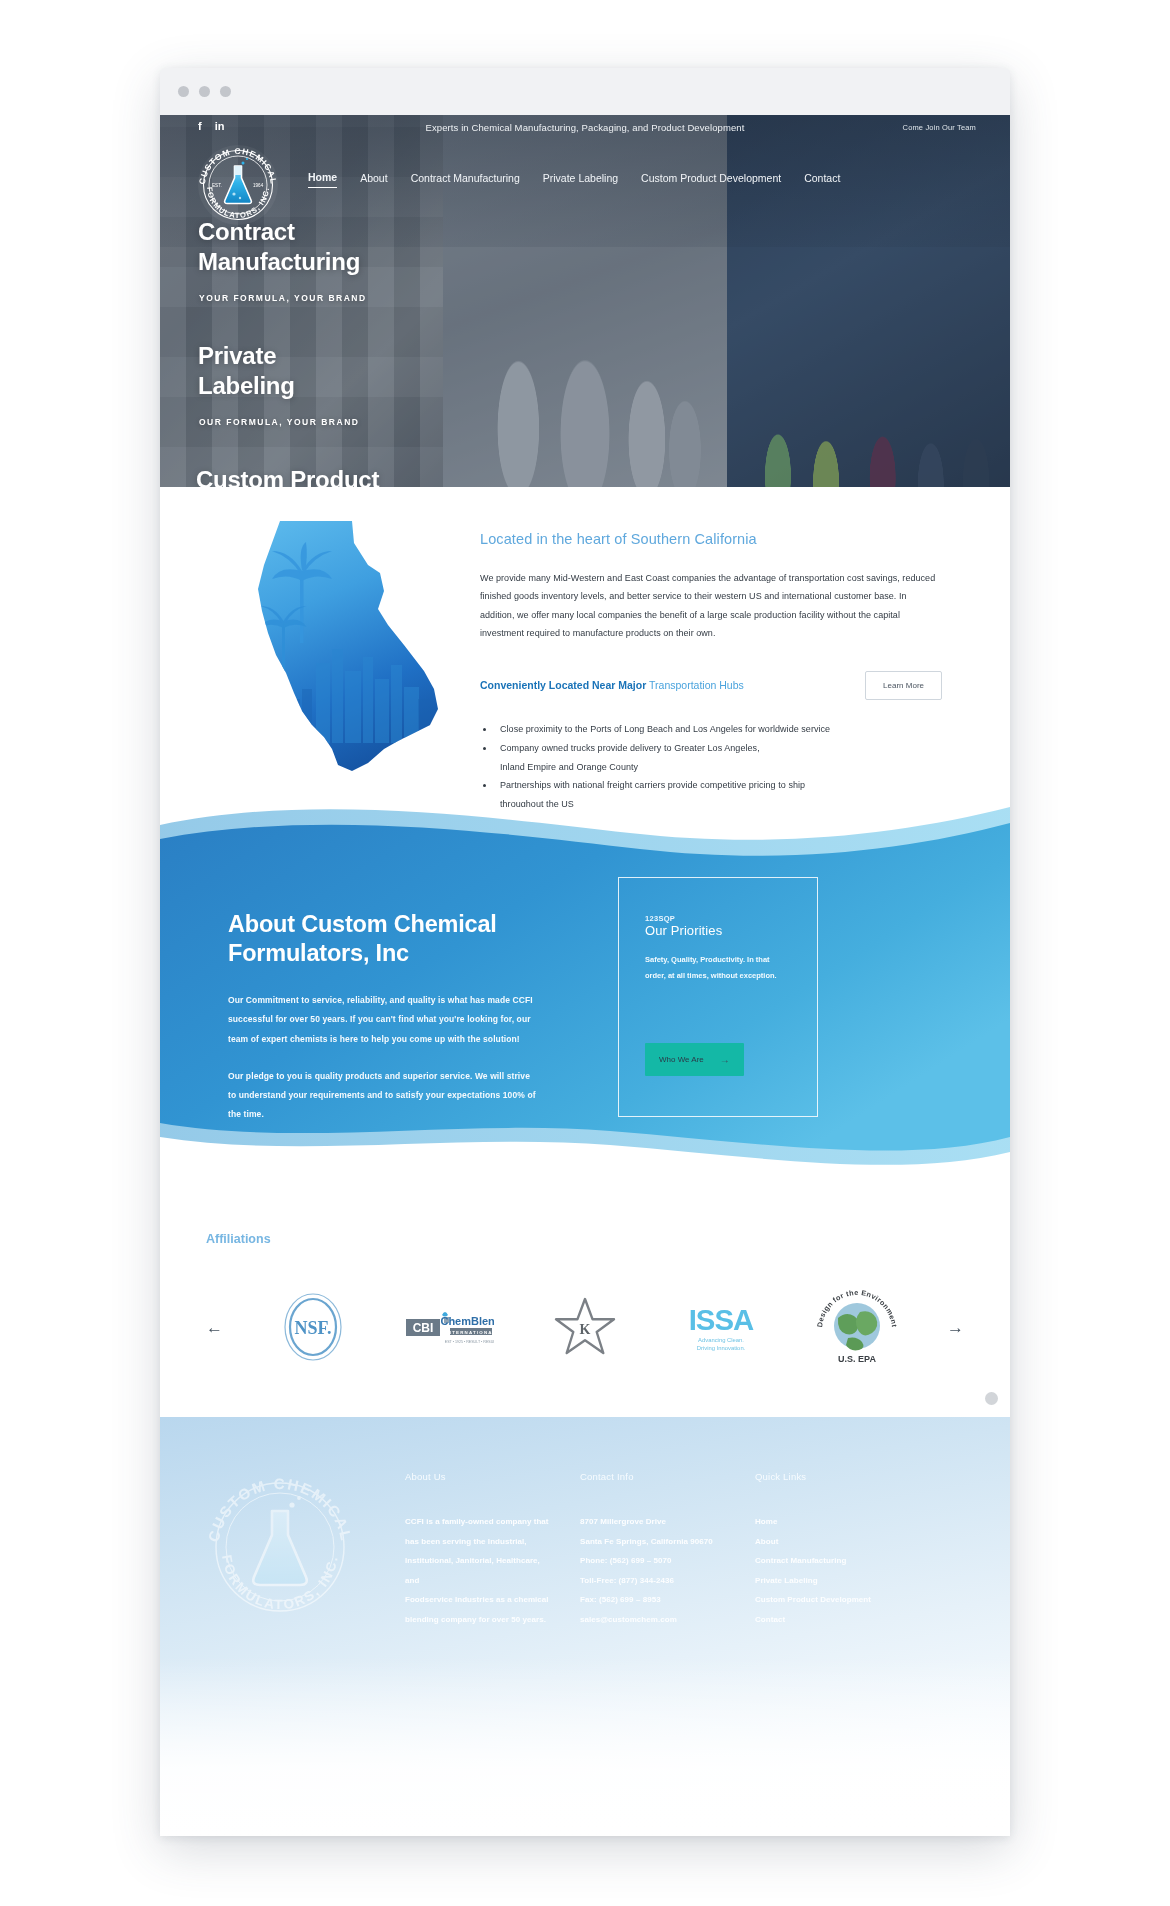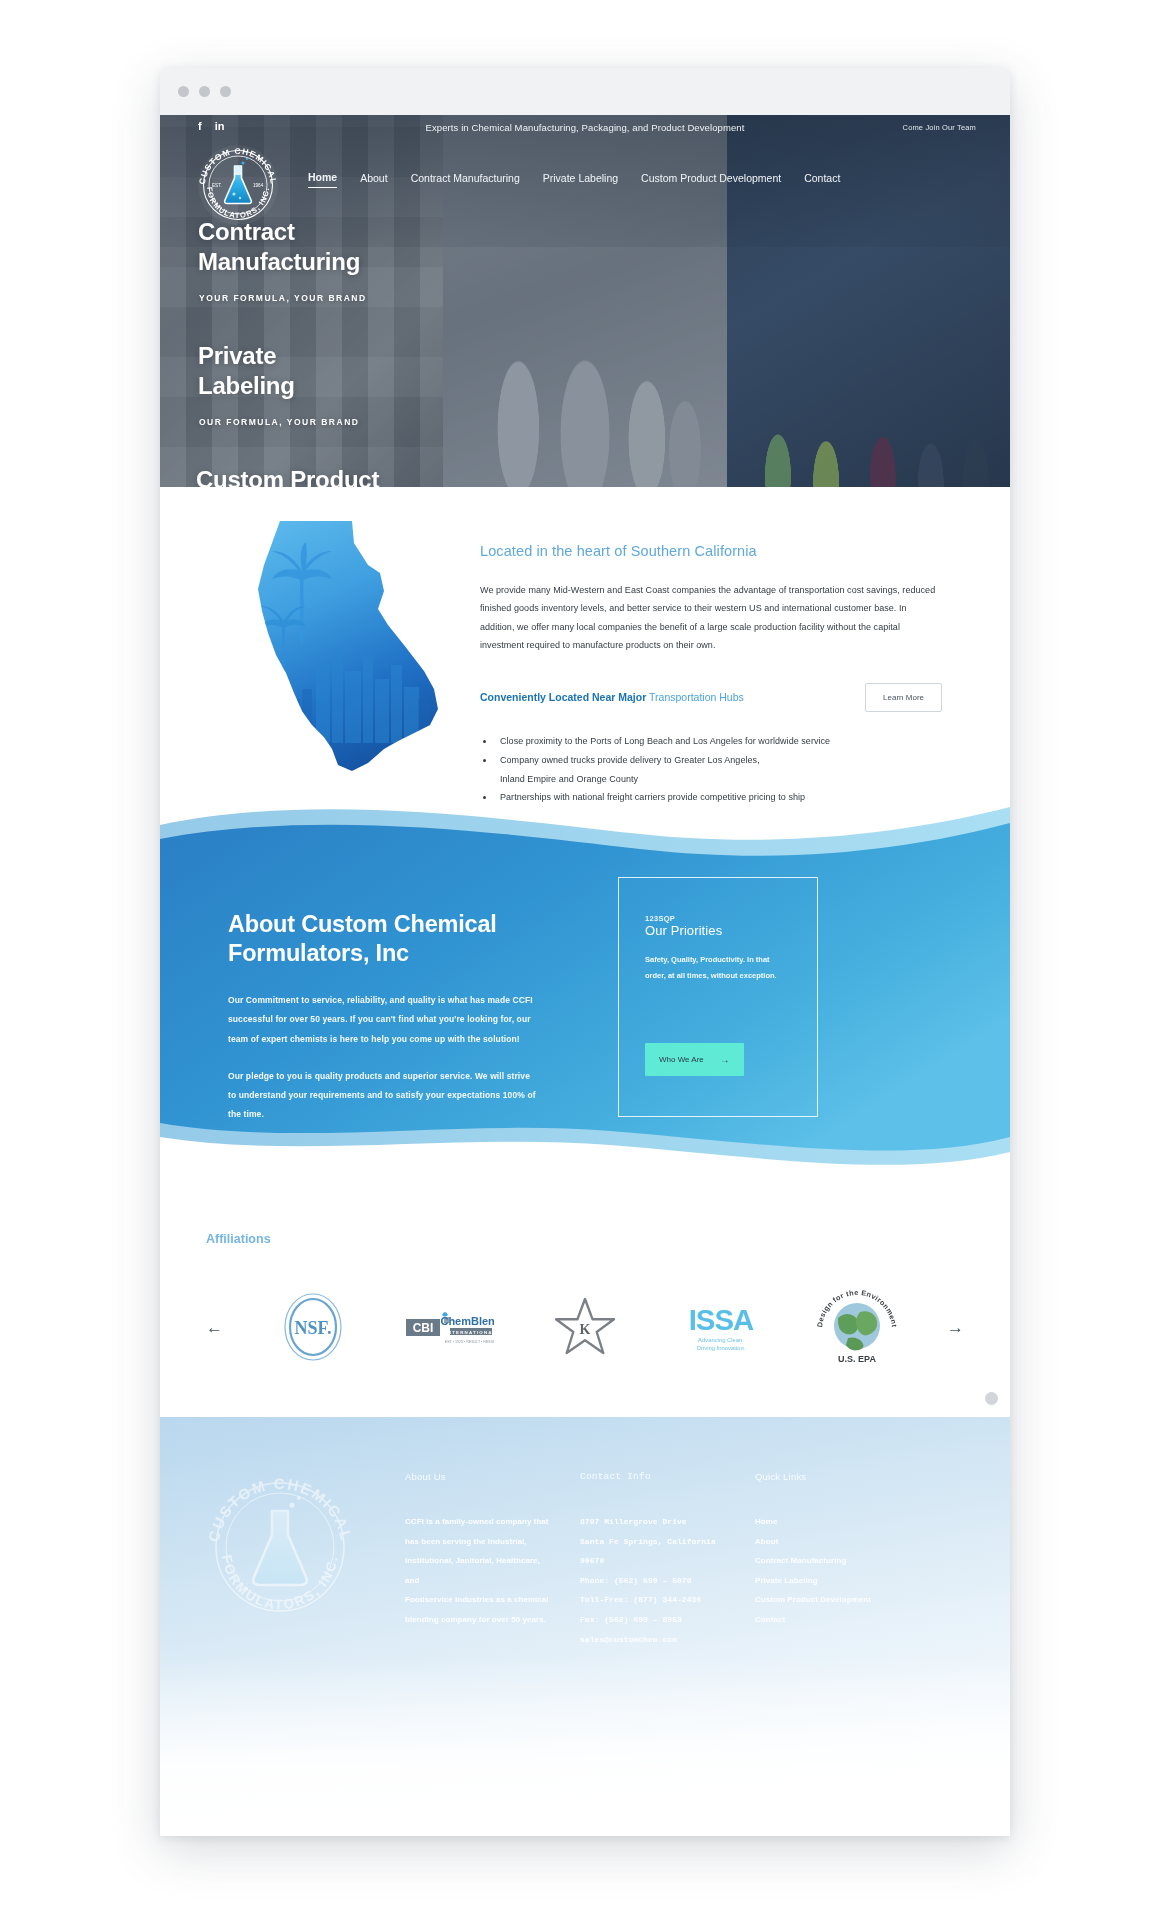--- a/index.html
+++ b/index.html
@@ -110,21 +110,21 @@
   }
   .hero-col.c3 .h { left: 36px; }
   .hero-col.c3 .sub { left: 37px; }
 
   
   .calif { position: relative; width: 850px; height: 320px; background: #fff; }
   .map-wrap { position: absolute; left: 68px; top: 26px; width: 240px; height: 290px; }
 
   .cal-right { position: absolute; left: 320px; top: 44px; width: 470px; }
   .cal-h {
-    color: #5fa8dd; font-size: 14.5px; font-weight: 400; letter-spacing: .1px; margin-top: 12px;
+    color: #5fa8dd; font-size: 14.5px; font-weight: 400; letter-spacing: .1px;
   }
   .cal-p {
     margin-top: 22px; color: #333b44; font-size: 9px; line-height: 2.05;
     letter-spacing: .05px; width: 462px;
   }
   .cal-sub-row { margin-top: 28px; display: flex; align-items: center; justify-content: space-between; width: 462px; }
   .cal-sub { font-size: 10.5px; color: #4aa3dd; }
   .cal-sub b { color: #1a73b8; font-weight: 700; }
   .learn-btn {
     border: 1px solid #cfd6dd; background: #fff; color: #4b5560;
@@ -156,21 +156,21 @@
   .prio-card {
     position: absolute; left: 458px; top: 70px; width: 200px; height: 240px;
     border: 1px solid rgba(255,255,255,.85);
   }
   .prio-inner { padding: 36px 26px 0 26px; }
   .prio-code { color: #eaf6ff; font-size: 7.5px; font-weight: 700; letter-spacing: .3px; }
   .prio-h { color: #fff; font-size: 13px; font-weight: 400; letter-spacing: .1px; }
   .prio-p { margin-top: 14px; color: #f2fbff; font-size: 7.5px; font-weight: 700; line-height: 2.1; }
   .who-btn {
     position: absolute; left: 26px; top: 165px;
-    background: #5eead4; color: #2b3a48; border: none;
+    background: #14b8a6; color: #2b3a48; border: none;
     font-size: 8px; padding: 11px 14px; display: flex; align-items: center; gap: 16px;
     font-family: "Liberation Sans", sans-serif; cursor: pointer; border-radius: 1px;
   }
   .who-btn .arrow { font-size: 10px; color: #3a4c5e; }
 
   
   .affil { position: relative; width: 850px; height: 220px; background: #fff; }
   .affil-h { position: absolute; left: 46px; top: 35px; color: #77b6e2; font-size: 12.5px; }
   .affil-row {
     position: absolute; left: 0; top: 92px; width: 850px;
@@ -185,21 +185,21 @@
 
   
   .footer {
     position: relative; width: 850px; height: 420px;
     background: linear-gradient(170deg,#b9d7ee 0%,#cfe4f3 28%,#e6f1f9 58%,#f7fbfe 82%,#ffffff 100%);
     overflow: hidden;
   }
   .footer-logo { position: absolute; left: 40px; top: 50px; width: 160px; height: 160px; opacity: .55; }
   .fcol { position: absolute; top: 54px; }
   .fcol.c1 { left: 245px; width: 150px; }
-  .fcol.c2 { left: 420px; width: 160px; font-family: Liberation Mono, monospace; }
+  .fcol.c2 { left: 420px; width: 160px; }
   .fcol.c3 { left: 595px; width: 180px; }
   .fcol h4 { color: #f7fcff; font-size: 9.5px; font-weight: 400; letter-spacing: .2px; }
   .fcol p, .fcol a {
     display: block; color: #fdfeff; font-size: 8px; font-weight: 700;
     line-height: 2.45; text-decoration: none; letter-spacing: .05px;
   }
   .fcol .body { margin-top: 30px; }
   .fade-bottom {
     position: absolute; left: 0; bottom: 0; width: 850px; height: 180px;
     background: linear-gradient(180deg, rgba(255,255,255,0) 0%, rgba(255,255,255,.92) 62%, #fff 100%);

